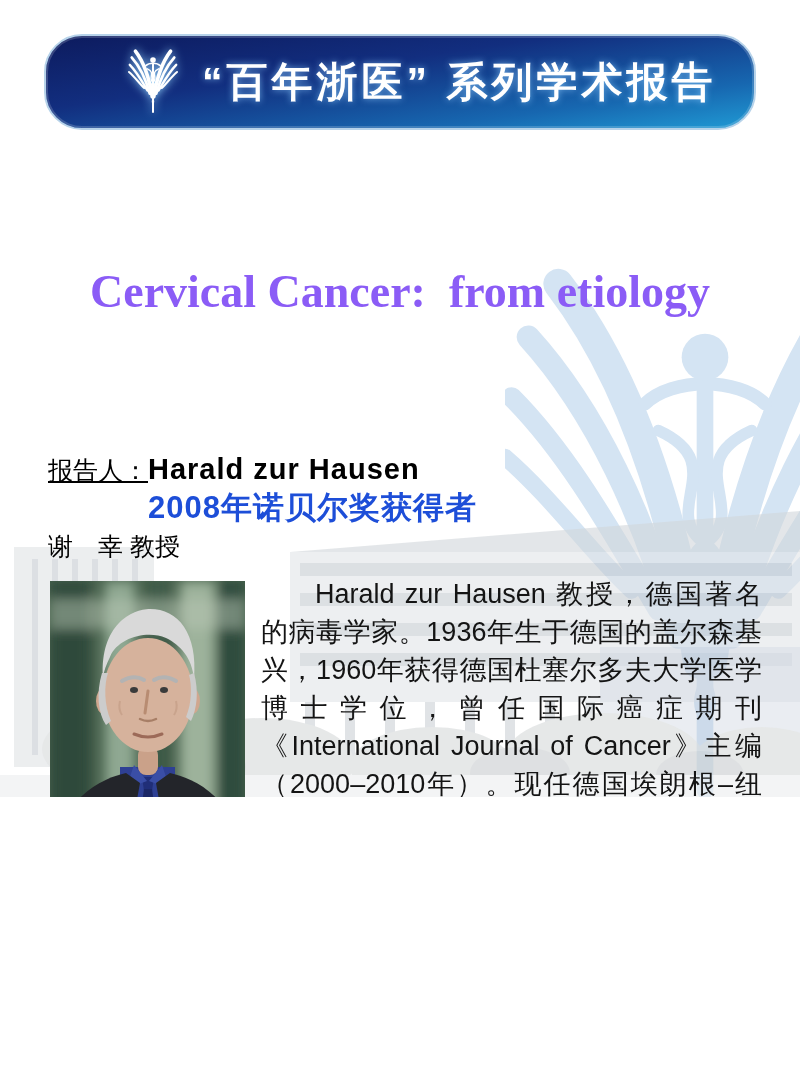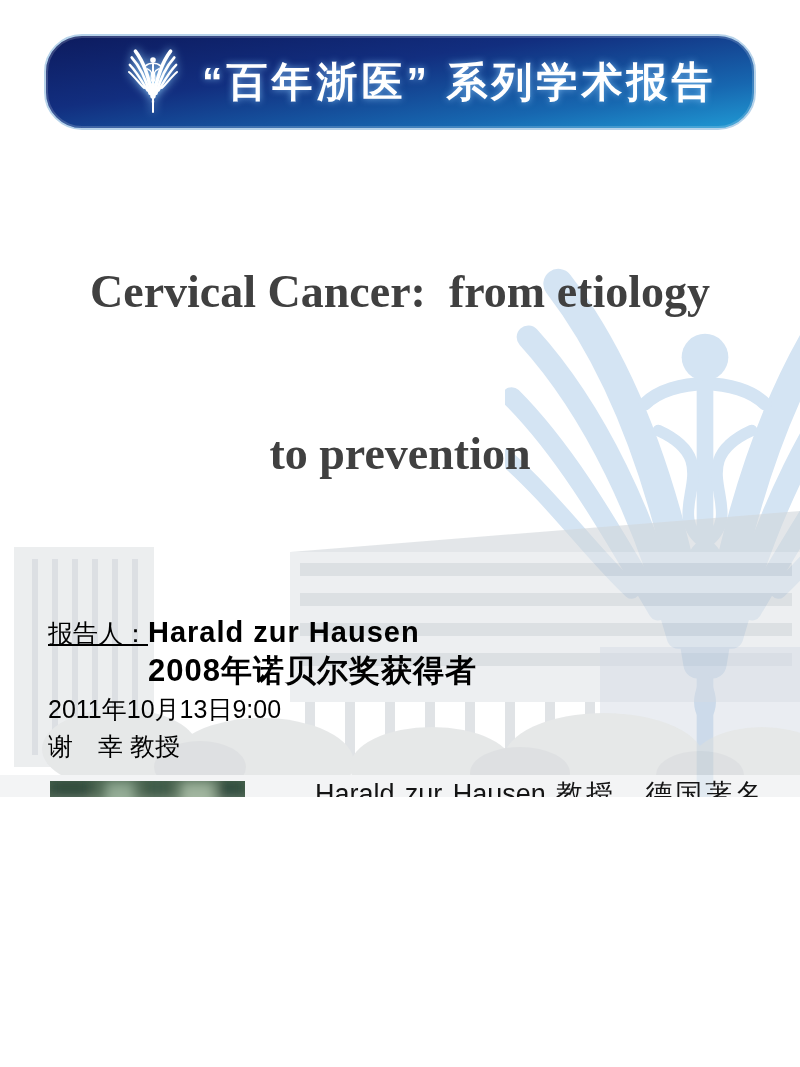--- a/index.html
+++ b/index.html
@@ -12,29 +12,29 @@
   .banner{position:absolute;left:44px;top:34px;right:44px;height:92px;border-radius:38px;
           background:linear-gradient(172deg,#0d1b5e 0%,#122e7f 38%,#1767b0 76%,#209ad4 100%);
           border:2px solid #b7d3ea;box-shadow:inset 0 0 0 2px rgba(255,255,255,.18);
           display:flex;align-items:center;z-index:2;}
   .banner-logo{margin-left:68px;width:78px;height:68px;color:#fff;
                filter:drop-shadow(0 0 5px rgba(150,215,255,.95));flex-shrink:0;}
   .banner-title{color:#fff;font-size:41px;font-weight:bold;letter-spacing:4px;margin-left:10px;
                 text-shadow:0 0 7px rgba(140,205,255,.75);white-space:pre;}
   
   .content{position:relative;z-index:1;padding-top:156px;}
-  .lecture-title{text-align:center;color:#404040;font-family:"Liberation Serif","DejaVu Serif",serif;
+  .lecture-title{text-align:center;color:#8b5cf6;font-family:"Liberation Serif","DejaVu Serif",serif;
                  font-weight:bold;font-size:46px;line-height:1.18;white-space:pre-wrap;}
   .info{margin:24px 0 0 48px;font-size:25px;color:#000;}
   .info-row{display:flex;align-items:baseline;line-height:37px;}
   .info-label{width:100px;flex-shrink:0;white-space:pre;text-decoration:underline;}
   .info-value{white-space:pre;}
   .speaker-name{font-weight:bold;font-size:29px;letter-spacing:1px;}
   .honor-row{padding-left:100px;line-height:38px;}
-  .honor{color:#000000;font-weight:800;font-size:31px;letter-spacing:1px;}
+  .honor{color:#1d4ed8;font-weight:800;font-size:31px;letter-spacing:1px;}
   
   .bio{margin:10px 38px 0;font-size:27px;line-height:38px;text-align:justify;color:#141414;}
   .photo{float:left;width:195px;height:302px;margin:6px 16px 64px 12px;}
   .bio p{margin:0;text-indent:2em;}
   @supports (-webkit-background-clip:text){
     .welcome{background:linear-gradient(92deg,#0e4fa0 0%,#1670bf 30%,#45a4de 55%,#1565b0 85%);
              -webkit-background-clip:text;-webkit-text-fill-color:transparent;}
   }
 </style>
 </head>
@@ -116,33 +116,31 @@
     <svg class="banner-logo" aria-hidden="true">
       <use href="#caduceus" width="78" height="68" preserveAspectRatio="none"></use>
     </svg>
     <div class="banner-title">“百年浙医” 系列学术报告</div>
   </div>
 
   <div class="content">
 
     <div class="lecture-title">
       <div>Cervical Cancer:  from etiology</div>
-      <div>to prevention</div>
     </div>
 
     <div class="info">
       <div class="info-row">
         <span class="info-label">报告人：</span>
         <span class="info-value speaker-name">Harald zur Hausen</span>
       </div>
       <div class="honor-row">
         <span class="honor">2008年诺贝尔奖获得者</span>
       </div>
       <div class="info-row">
-        <span class="info-value">2011年10月13日9:00</span>
       </div>
       <div class="info-row">
       </div>
       <div class="info-row">
         <span class="info-value">谢　幸 教授</span>
       </div>
     </div>
 
     <div class="bio">
       <svg class="photo" viewBox="0 0 195 302" aria-hidden="true">

